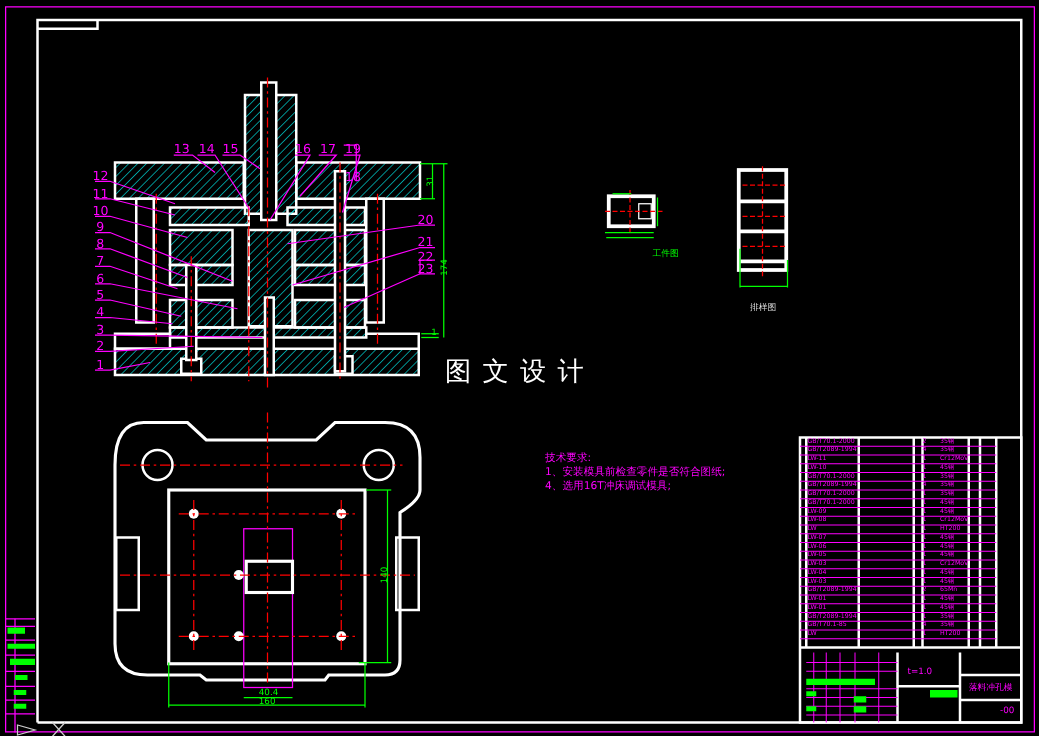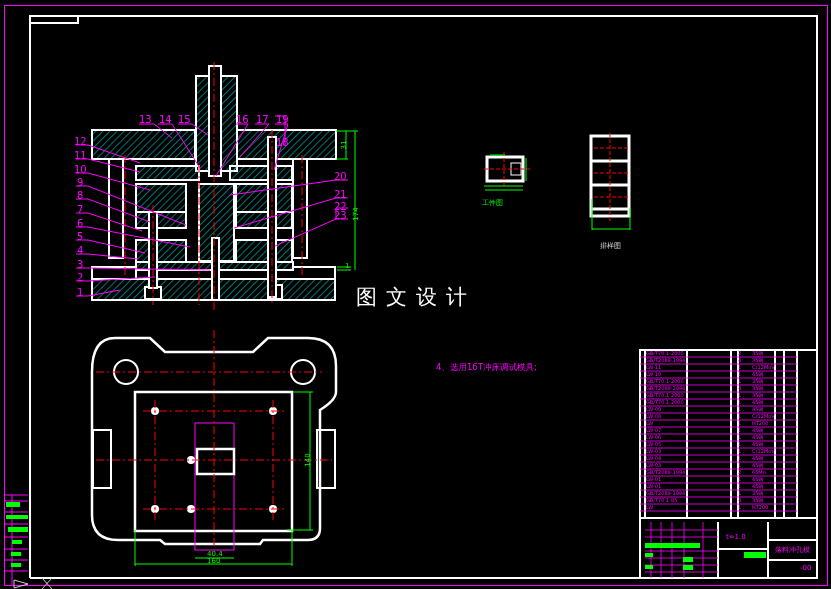--- a/index.html
+++ b/index.html
@@ -280,26 +280,28 @@
   <span class="lbl" style="position:absolute;left:334px;top:210px;color:#ff00ff;font-size:10px;">23</span>
 </div>
 
 <span style="position:absolute;left:340px;top:141px;color:#00ff00;font-size:7px;transform:rotate(-90deg);">31</span>
 <span style="position:absolute;left:349px;top:210px;color:#00ff00;font-size:7px;transform:rotate(-90deg);">174</span>
 <span style="position:absolute;left:345px;top:262px;color:#00ff00;font-size:7px;">1</span>
 <span style="position:absolute;left:301px;top:456px;color:#00ff00;font-size:7px;transform:rotate(-90deg);">140</span>
 <span style="position:absolute;left:207px;top:550px;color:#00ff00;font-size:7px;">40.4</span>
 <span style="position:absolute;left:207px;top:557px;color:#00ff00;font-size:7px;">160</span>
 
-<span class="caption" style="left:482px;top:198px;">工件图</span>
+<span class="caption" style="left:522px;top:198px;">工件图</span>
 <span class="caption w" style="left:600px;top:241px;">排样图</span>
 
 <div class="cad-title">图文设计</div>
 
 <div class="tech">
+  <div>技术要求:</div>
+  <div>1、安装模具前检查零件是否符合图纸;</div>
   <div>4、选用16T冲床调试模具;</div>
 </div>
 
 <span class="tb-text" style="left:726px;top:533px;">t=1.0</span>
 <span class="tb-text" style="left:775px;top:545px;">落料冲孔模</span>
 <span class="tb-text" style="left:800px;top:564px;">-00</span>
 
 <div style="position:absolute;left:646px;top:350px;width:150px;font-size:5px;color:#ff00ff;line-height:7px;">
   <div style="display:flex;">
       <span style="width:42px;">GB/T70.1-2000</span>

